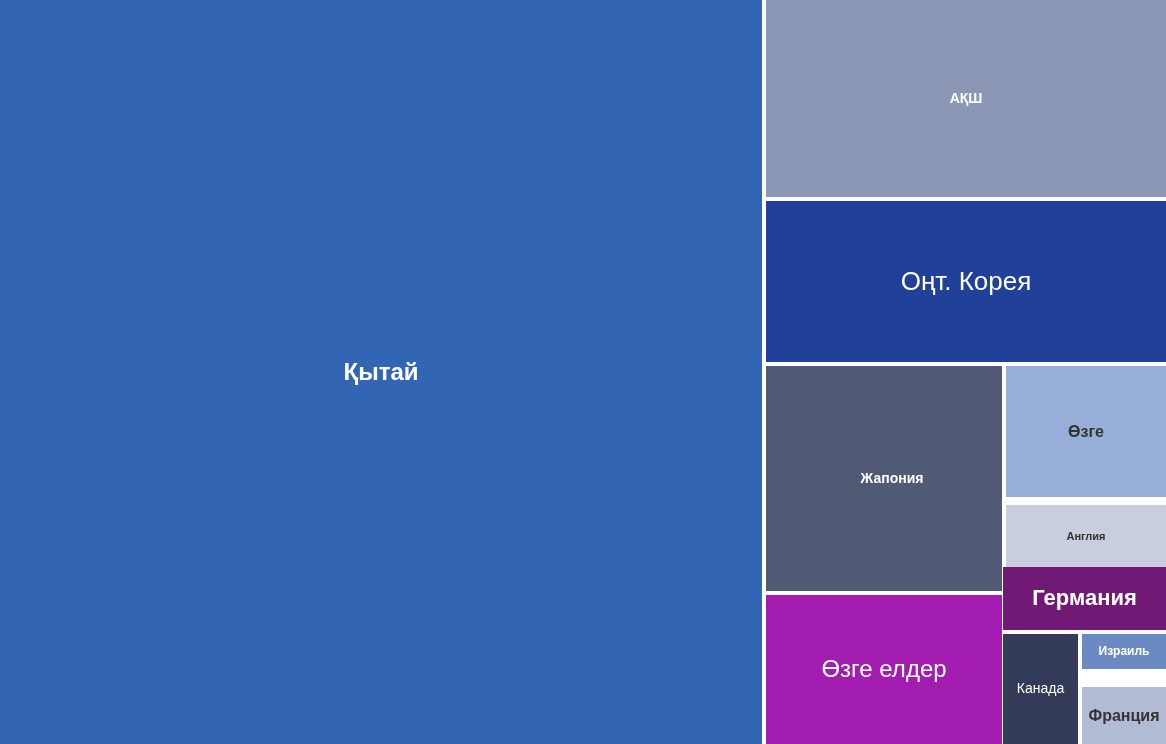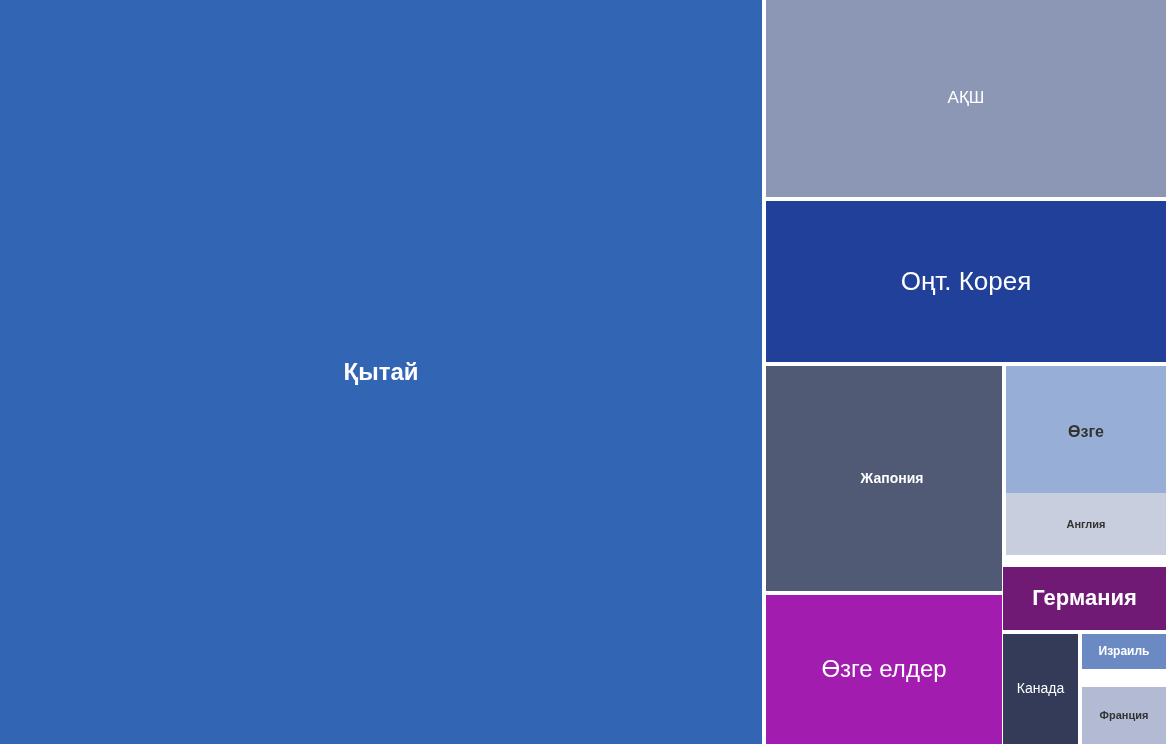--- a/index.html
+++ b/index.html
@@ -32,42 +32,42 @@
   }
 </style>
 </head>
 <body>
 
 <div id="treemap" style="width: 1166px; height: 744px; background: rgb(255, 255, 255);">
     <div class="tile" style="left: 0px; top: 0px; width: 762px; height: 744px; background: rgb(50, 102, 180);">
       <span class="tile-label" style="color: rgb(255, 255, 255); font-size: 24px; font-weight: bold;">Қытай</span>
     </div>
     <div class="tile" style="left: 766px; top: 0px; width: 400px; height: 197px; background: rgb(139, 151, 181);">
-      <span class="tile-label" style="color: rgb(255, 255, 255); font-size: 17px; font-weight: normal;">АҚШ</span>
+      <span class="tile-label" style="color: rgb(255, 255, 255); font-size: 14px; font-weight: bold;">АҚШ</span>
     </div>
     <div class="tile" style="left: 766px; top: 201px; width: 400px; height: 161px; background: rgb(32, 64, 154);">
       <span class="tile-label" style="color: rgb(255, 255, 255); font-size: 26px; font-weight: normal;">Оңт. Корея</span>
     </div>
     <div class="tile" style="left: 766px; top: 366px; width: 236px; height: 225px; background: rgb(81, 90, 116);">
       <span class="tile-label" style="color: rgb(255, 255, 255); font-size: 14px; font-weight: bold; margin-left: 16px;">Жапония</span>
     </div>
     <div class="tile" style="left: 766px; top: 595px; width: 236px; height: 149px; background: #a21caf;">
       <span class="tile-label" style="color: rgb(255, 255, 255); font-size: 24px; font-weight: normal;">Өзге елдер</span>
     </div>
     <div class="tile" style="left: 1006px; top: 366px; width: 160px; height: 131px; background: rgb(151, 175, 214);">
       <span class="tile-label" style="color: rgb(51, 51, 51); font-size: 16px; font-weight: bold;">Өзге</span>
     </div>
-    <div class="tile" style="left: 1006px; top: 493px; width: 160px; height: 62px; background: rgb(201, 206, 222); align-items: center;">
+    <div class="tile" style="left: 1006px; top: 505px; width: 160px; height: 62px; background: rgb(201, 206, 222); align-items: center;">
       <span class="tile-label" style="color: rgb(51, 51, 51); font-size: 11px; font-weight: bold;">Англия</span>
     </div>
     <div class="tile" style="left: 1003px; top: 567px; width: 163px; height: 63px; background: #701a75;">
       <span class="tile-label" style="color: rgb(255, 255, 255); font-size: 22px; font-weight: bold;">Германия</span>
     </div>
     <div class="tile" style="left: 1003px; top: 634px; width: 75px; height: 110px; background: rgb(52, 59, 88);">
       <span class="tile-label" style="color: #ffffff; font-size: 14px; font-weight: normal;">Канада</span>
     </div>
     <div class="tile" style="left: 1082px; top: 634px; width: 84px; height: 35px; background: rgb(107, 138, 196);">
       <span class="tile-label" style="color: rgb(255, 255, 255); font-size: 12px; font-weight: bold;">Израиль</span>
     </div>
     <div class="tile" style="left: 1082px; top: 687px; width: 84px; height: 57px; background: rgb(179, 186, 211);">
-      <span class="tile-label" style="color: rgb(51, 51, 51); font-size: 11px; font-weight: bold;">Франция</span>
+      <span class="tile-label" style="color: rgb(51, 51, 51); font-size: 16px; font-weight: bold;">Франция</span>
     </div>
   </div>
 
 </body></html>

